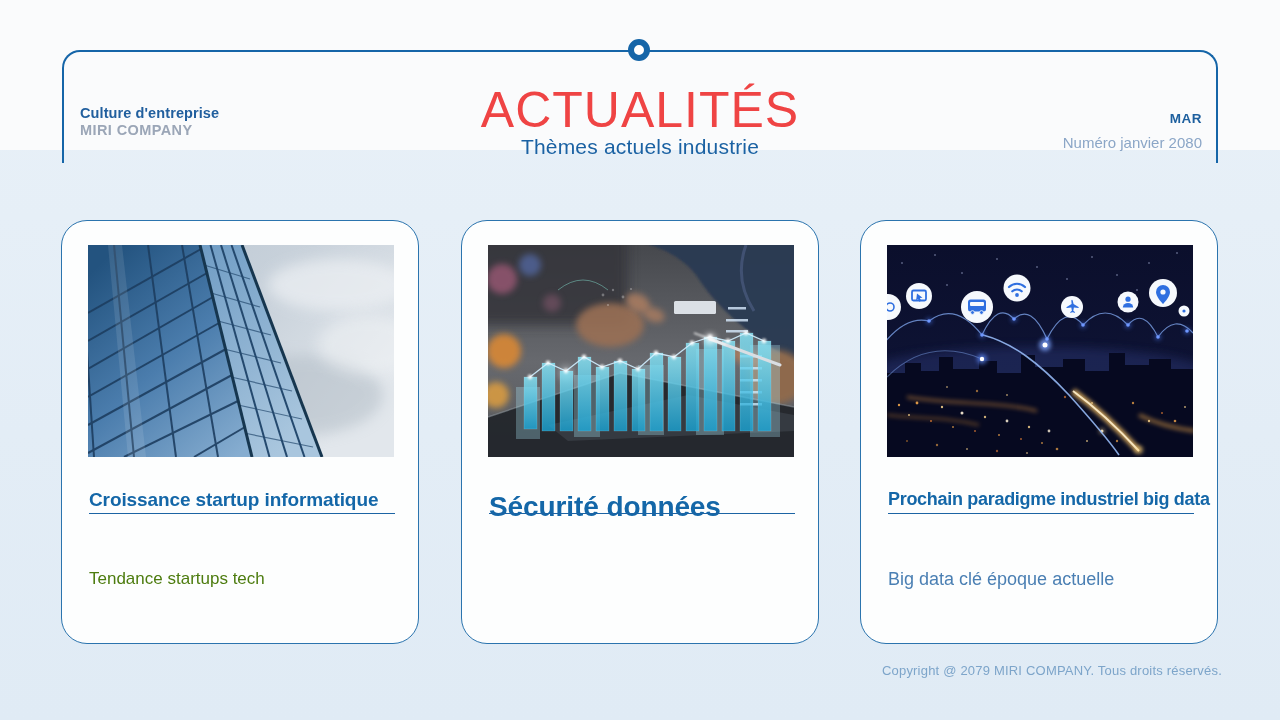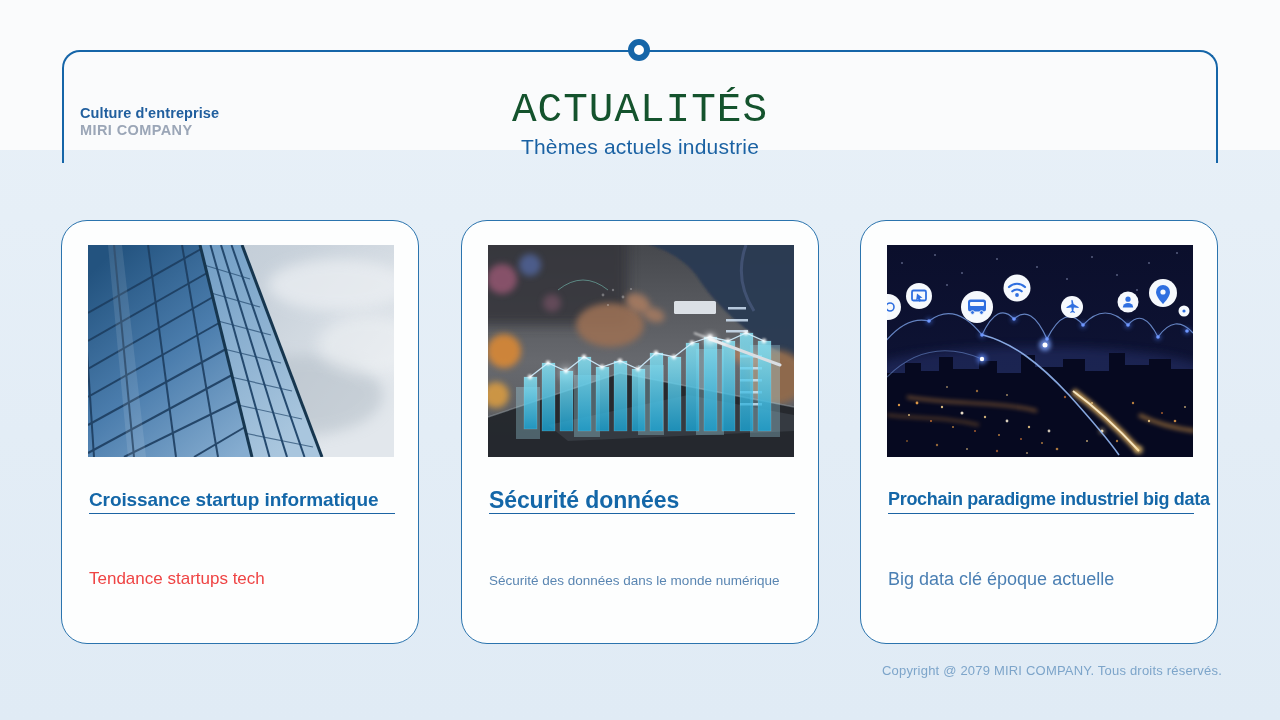--- a/index.html
+++ b/index.html
@@ -16,50 +16,50 @@
   }
   .binder-ring{
     position:absolute;left:628px;top:39px;width:10px;height:10px;
     border:6px solid #1565a8;border-radius:50%;background:#ffffff;
   }
   .h-left{position:absolute;left:80px;top:105px;}
   .eyebrow{font-size:14.5px;font-weight:600;color:#215f9e;letter-spacing:.1px;}
   .company{font-size:14.5px;font-weight:600;color:#9ba6b7;margin-top:1px;letter-spacing:.4px;}
   .h-center{position:absolute;left:0;top:88px;width:1280px;text-align:center;}
   .mast-title{
-    margin:0;font-family:Liberation Mono, monospace;
-    font-size:41px;font-weight:500;color:#14532d;letter-spacing:1px;line-height:44px;
+    margin:0;font-family:Liberation Sans, sans-serif;
+    font-size:50px;font-weight:500;color:#ef4444;letter-spacing:1px;line-height:44px;
   }
   .mast-subtitle{font-size:21px;color:#1b62a3;margin-top:3px;letter-spacing:.2px;}
   .h-right{position:absolute;right:78px;top:111px;text-align:right;}
   .issue-month{font-size:13.5px;font-weight:600;color:#1d5f9e;letter-spacing:.5px;}
   .issue-number{font-size:15px;color:#8ba6c7;margin-top:8px;}
 
   .card{
     position:absolute;top:220px;width:358px;height:424px;background:#fdfefe;
     border:1.5px solid #2b74ae;border-radius:26px;box-sizing:border-box;
   }
   .card-1{left:61px;} .card-2{left:461px;} .card-3{left:860px;}
   .card-image{
     position:absolute;left:26px;top:24px;width:306px;height:212px;overflow:hidden;background:#0b0f2c;
   }
   .card-image svg{display:block;width:306px;height:212px;}
   .card-title{
     position:absolute;left:27px;top:252px;width:331px;
     font-weight:700;color:#1467a8;white-space:nowrap;overflow:hidden;
   }
   .card-1 .card-title{font-size:19px;letter-spacing:-0.1px;}
-  .card-2 .card-title{font-size:23px;top:247px;letter-spacing:-0.1px;}
+  .card-2 .card-title{font-size:28px;top:247px;letter-spacing:-0.1px;}
   .card-3 .card-title{font-size:18px;letter-spacing:-0.3px;top:253px;}
   .card-divider{
     position:absolute;left:27px;top:292px;width:306px;height:0;
     border-top:1.5px solid #1c64a4;
   }
   .card-subtitle{position:absolute;left:27px;top:348px;white-space:nowrap;}
-  .card-1 .card-subtitle{font-size:17px;color:#ef4444;}
+  .card-1 .card-subtitle{font-size:17px;color:#4d7c0f;}
   .card-2 .card-subtitle{font-size:13.5px;color:#5a86b2;top:352px;}
   .card-3 .card-subtitle{font-size:18px;color:#4a7fb3;}
 
   .copyright{
     position:absolute;right:58px;top:663px;font-size:13px;color:#7da5ca;letter-spacing:.2px;
   }
 </style>
 </head>
 <body>
 
@@ -72,20 +72,24 @@
     <div class="h-left">
       <div class="eyebrow">Culture d'entreprise</div>
       <div class="company">MIRI COMPANY</div>
     </div>
 
     <div class="h-center">
       <h1 class="mast-title">ACTUALITÉS</h1>
       <div class="mast-subtitle">Thèmes actuels industrie</div>
     </div>
 
+    <div class="h-right">
+      <div class="issue-month">MAR</div>
+      <div class="issue-number">Numéro janvier 2080</div>
+    </div>
   </div>
 
   <article class="card card-1">
     <div class="card-image">
       <svg viewBox="0 0 306 212" preserveAspectRatio="none">
         <defs>
           <linearGradient id="sky1" x1="0" y1="0" x2="1" y2="0.6">
             <stop offset="0" stop-color="#b9c6d2"></stop>
               <stop offset="0.55" stop-color="#c9d2db"></stop>
               <stop offset="1" stop-color="#e2e7ec"></stop>
@@ -256,21 +260,20 @@
               <circle cx="276" cy="96" r="2.4"></circle>
           </g>
         </g>
         <line x1="222" y1="94" x2="292" y2="120" stroke="#d9dee3" stroke-width="3" stroke-linecap="round"></line>
         <circle cx="222" cy="94" r="5" fill="#ffffff" opacity="0.9" filter="url(#b3)"></circle>
         <line x1="206" y1="88" x2="238" y2="100" stroke="#ffffff" stroke-width="1.5" opacity="0.8" filter="url(#b1)"></line>
       </svg>
     </div>
     <h2 class="card-title">Sécurité données</h2>
     <div class="card-divider"></div>
-    <div class="card-subtitle">Sécurité des données dans le monde numérique</div>
   </article>
 
   <article class="card card-3">
     <div class="card-image">
       <svg viewBox="0 0 306 212" preserveAspectRatio="none">
         <defs>
           <linearGradient id="bg3" x1="0" y1="0" x2="0" y2="1">
             <stop offset="0" stop-color="#0b0f2c"></stop>
               <stop offset="0.6" stop-color="#0e1334"></stop>
               <stop offset="1" stop-color="#070a1e"></stop>

